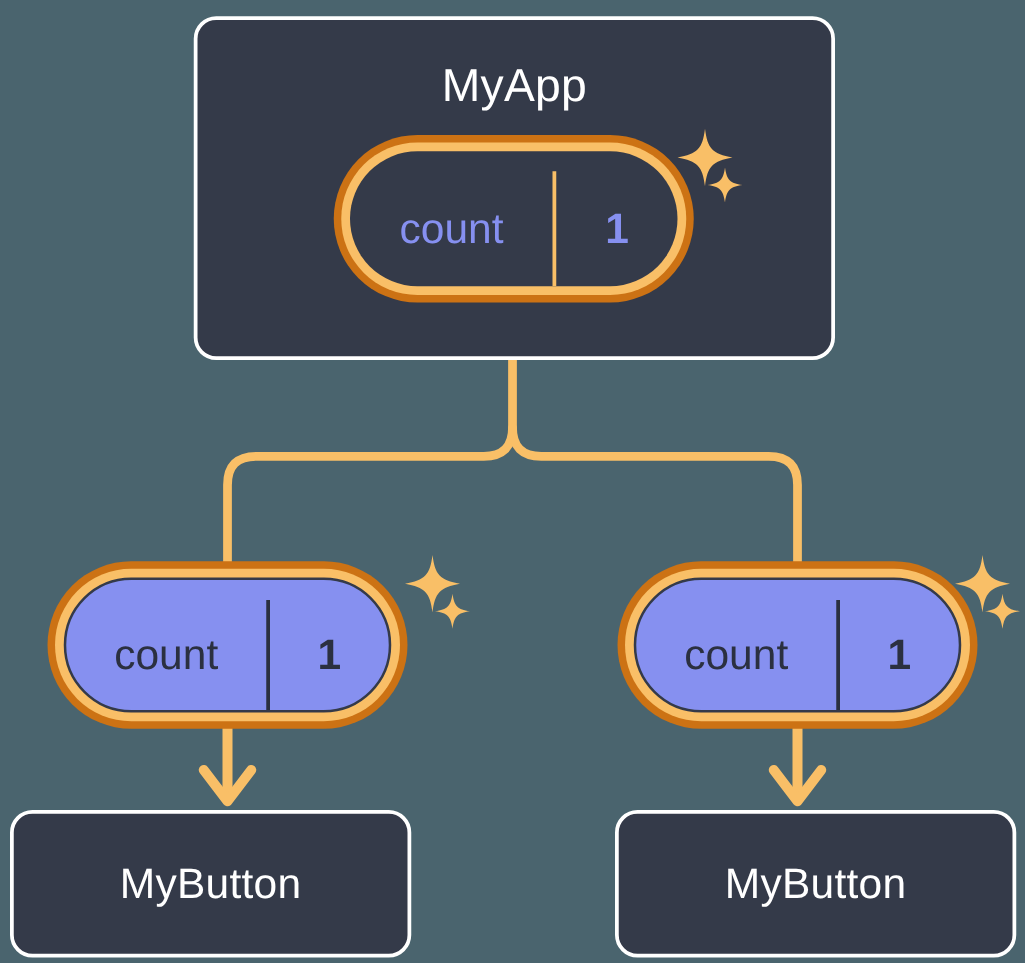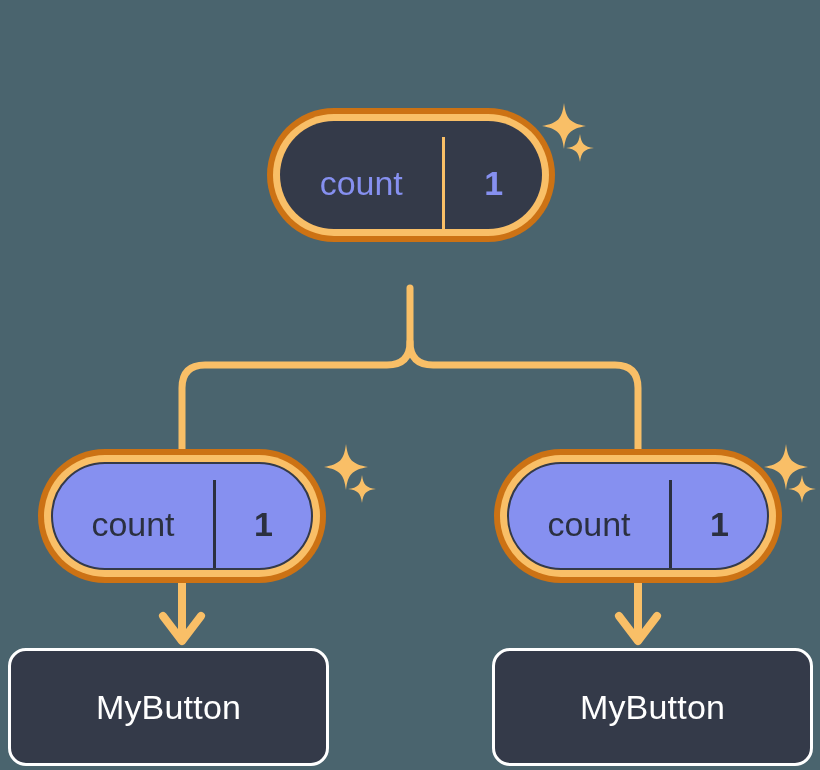--- a/index.html
+++ b/index.html
@@ -175,20 +175,23 @@
       <path d="M 182 580 L 182 640" fill="none" stroke="#f9bf67" stroke-width="8" stroke-linecap="round"></path>
       <path d="M 163 616 L 182 641 L 201 616" fill="none" stroke="#f9bf67" stroke-width="8" stroke-linecap="round" stroke-linejoin="round"></path>
     </g>
 
     <g>
       <path d="M 638 580 L 638 640" fill="none" stroke="#f9bf67" stroke-width="8" stroke-linecap="round"></path>
       <path d="M 619 616 L 638 641 L 657 616" fill="none" stroke="#f9bf67" stroke-width="8" stroke-linecap="round" stroke-linejoin="round"></path>
     </g>
   </svg>
 
+  <div class="node-box" id="app-card">
+    <div class="node-title">MyApp</div>
+  </div>
 
   <div class="pill" id="pill-app">
     <div class="pill-inner">
       <div class="pill-core">
         <div class="pill-cell pill-name">count</div>
         <div class="pill-cell pill-value">1</div>
       </div>
     </div>
   </div>
 

